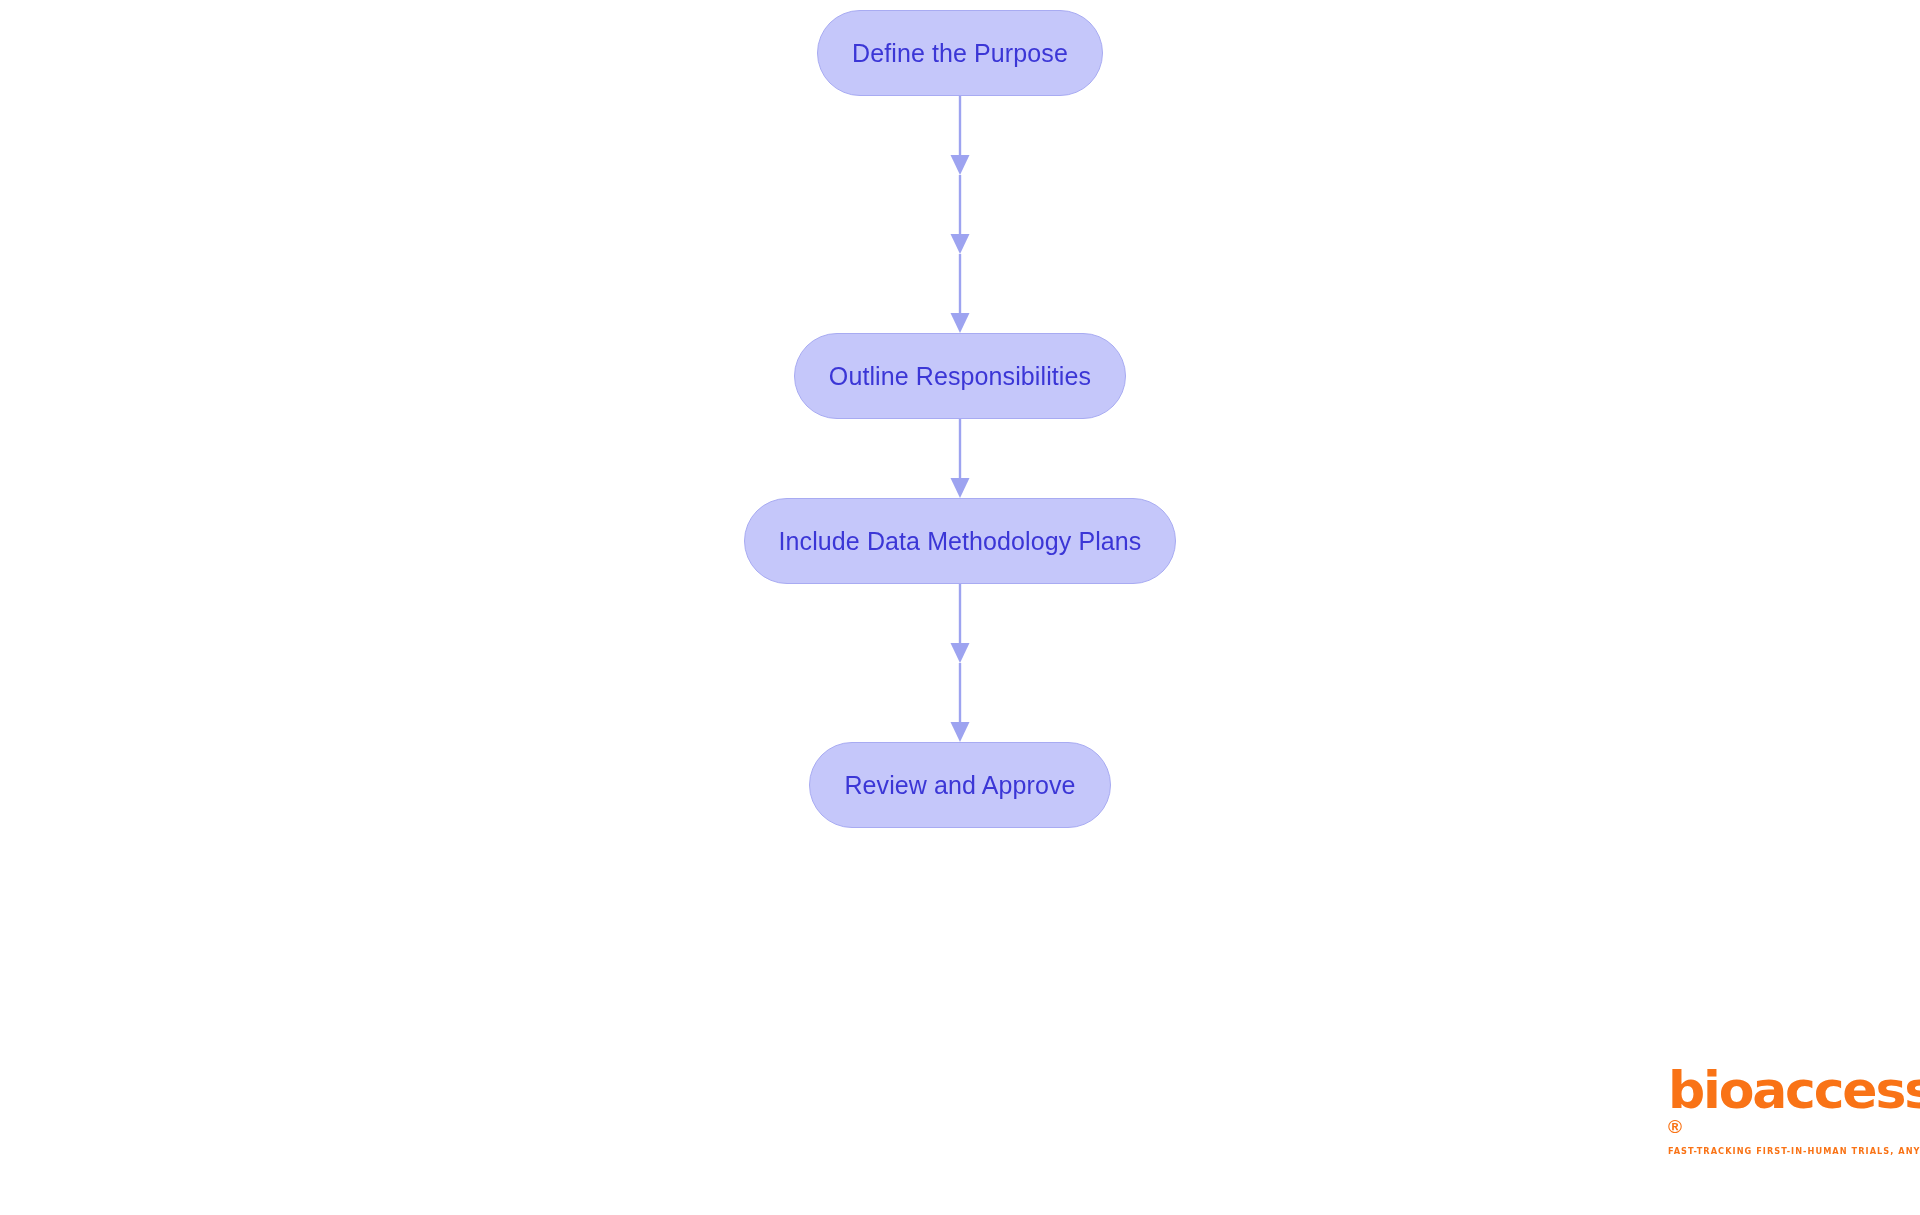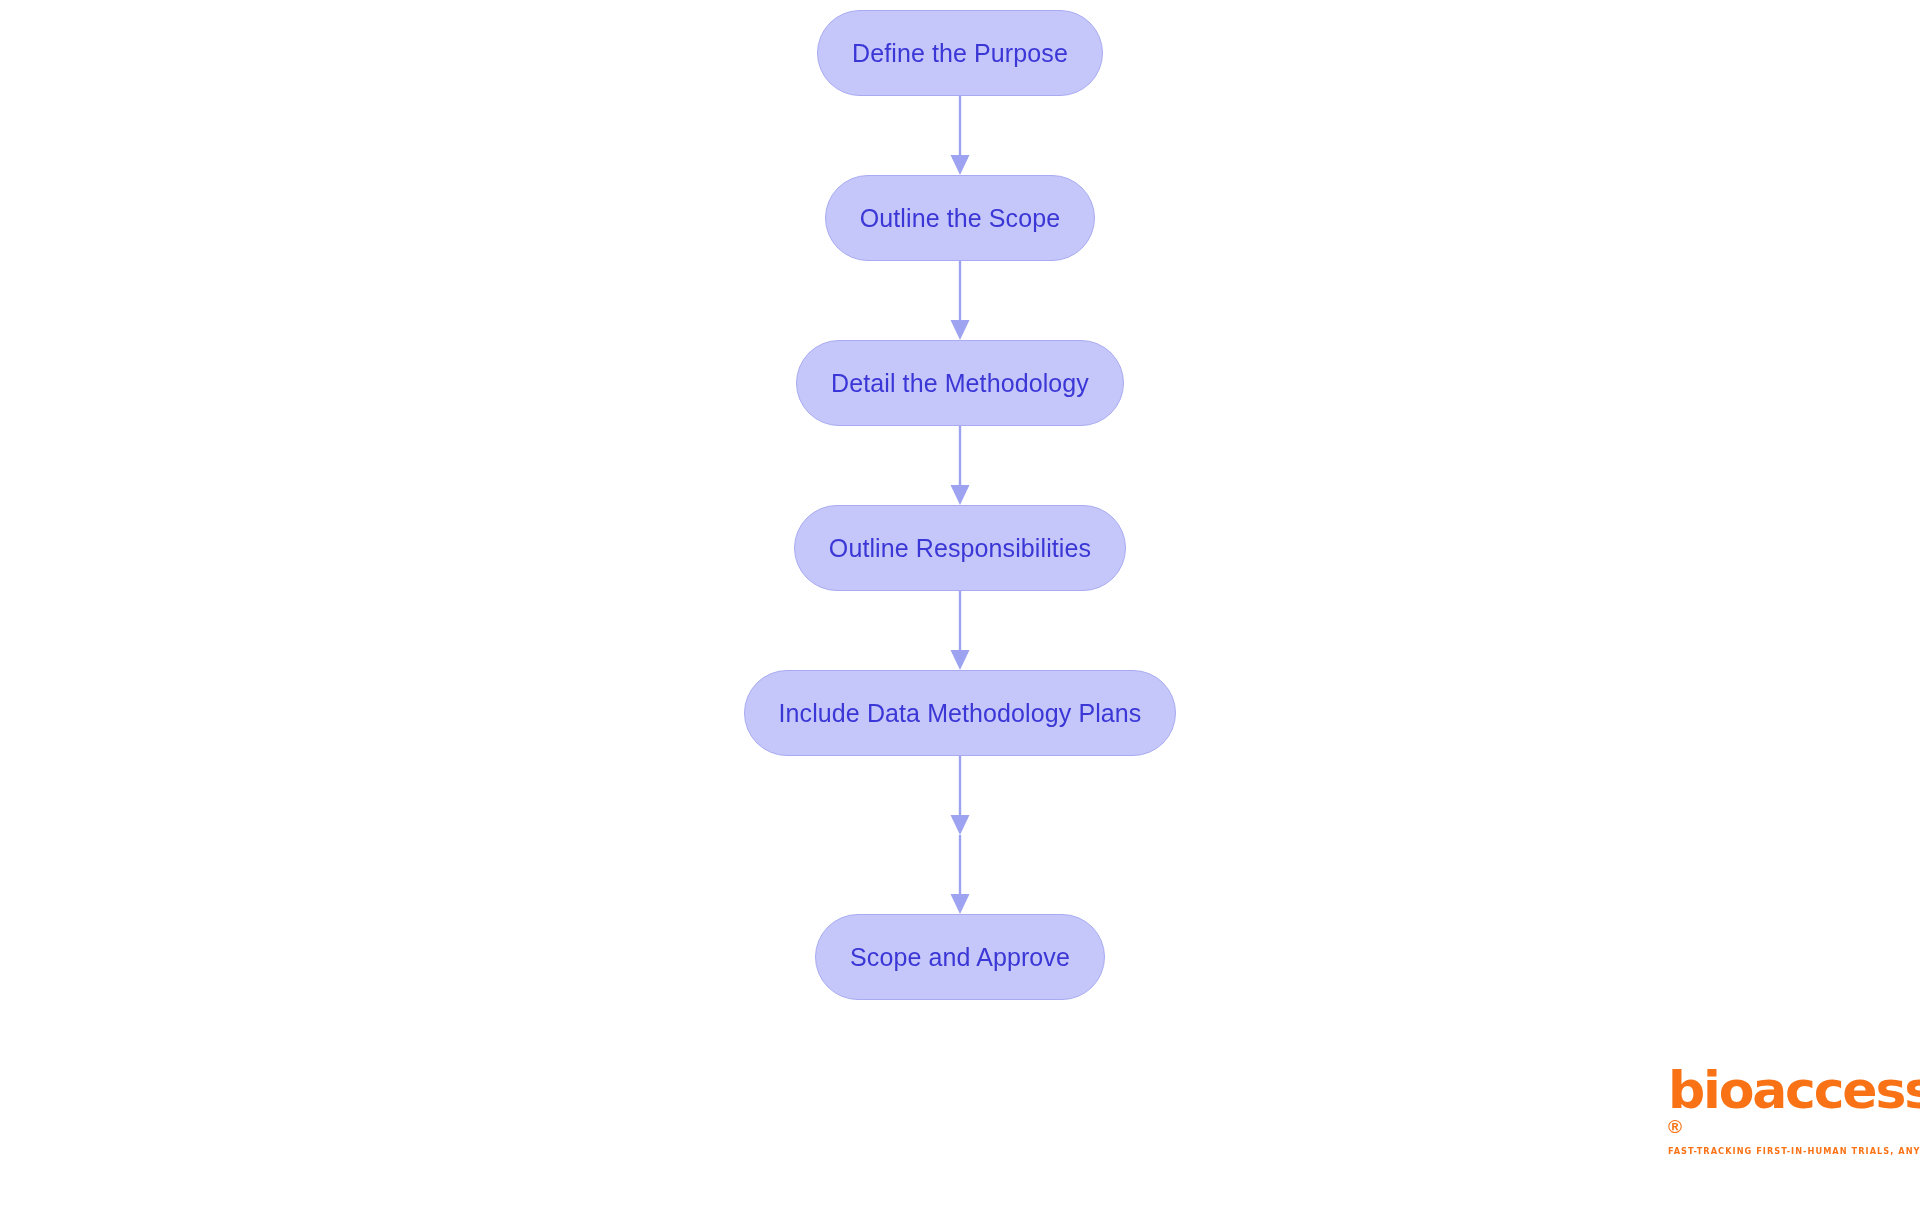--- a/index.html
+++ b/index.html
@@ -110,34 +110,24 @@
   <div class="flow" id="flow-root" style="top: 10px;">
       <div class="node-row">
         <div class="node">
           <span>Define the Purpose</span>
         </div>
       </div>
       <svg class="connector" viewBox="0 0 40 79" width="40" height="79">
         <line x1="20" y1="0" x2="20" y2="61" stroke="#9da3f0" stroke-width="2.4"></line>
         <polygon points="20,79 10.5,59 29.5,59" fill="#9da3f0"></polygon>
       </svg>
-      <div class="node-row">
-        <div class="node">
-          <span>Outline the Scope</span>
-        </div>
-      </div>
       <svg class="connector" viewBox="0 0 40 79" width="40" height="79">
         <line x1="20" y1="0" x2="20" y2="61" stroke="#9da3f0" stroke-width="2.4"></line>
         <polygon points="20,79 10.5,59 29.5,59" fill="#9da3f0"></polygon>
       </svg>
-      <div class="node-row">
-        <div class="node">
-          <span>Detail the Methodology</span>
-        </div>
-      </div>
       <svg class="connector" viewBox="0 0 40 79" width="40" height="79">
         <line x1="20" y1="0" x2="20" y2="61" stroke="#9da3f0" stroke-width="2.4"></line>
         <polygon points="20,79 10.5,59 29.5,59" fill="#9da3f0"></polygon>
       </svg>
       <div class="node-row">
         <div class="node">
           <span>Outline Responsibilities</span>
         </div>
       </div>
       <svg class="connector" viewBox="0 0 40 79" width="40" height="79">
@@ -152,21 +142,21 @@
       <svg class="connector" viewBox="0 0 40 79" width="40" height="79">
         <line x1="20" y1="0" x2="20" y2="61" stroke="#9da3f0" stroke-width="2.4"></line>
         <polygon points="20,79 10.5,59 29.5,59" fill="#9da3f0"></polygon>
       </svg>
       <svg class="connector" viewBox="0 0 40 79" width="40" height="79">
         <line x1="20" y1="0" x2="20" y2="61" stroke="#9da3f0" stroke-width="2.4"></line>
         <polygon points="20,79 10.5,59 29.5,59" fill="#9da3f0"></polygon>
       </svg>
       <div class="node-row">
         <div class="node">
-          <span>Scope and Approve</span>
+          <span>Review and Approve</span>
         </div>
       </div>
     </div>
 
   <div class="logo">
     <div>
       <span class="logo-word">bioaccess</span><span class="logo-reg">®</span>
     </div>
     <div class="logo-tagline">FAST-TRACKING FIRST-IN-HUMAN TRIALS, ANYWHERE</div>
   </div>

